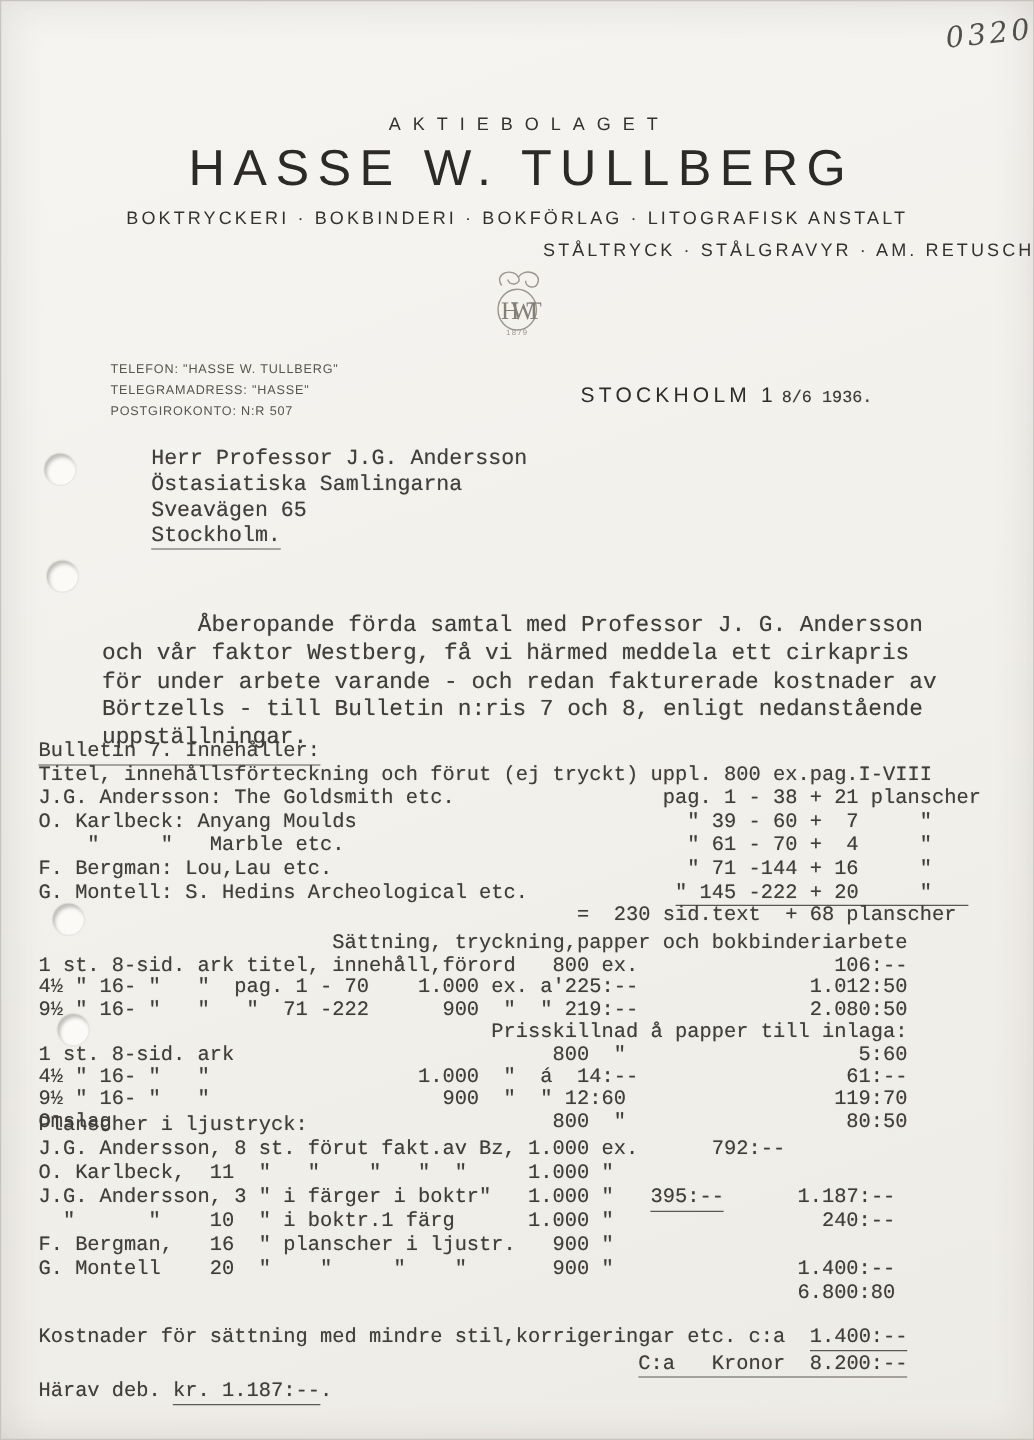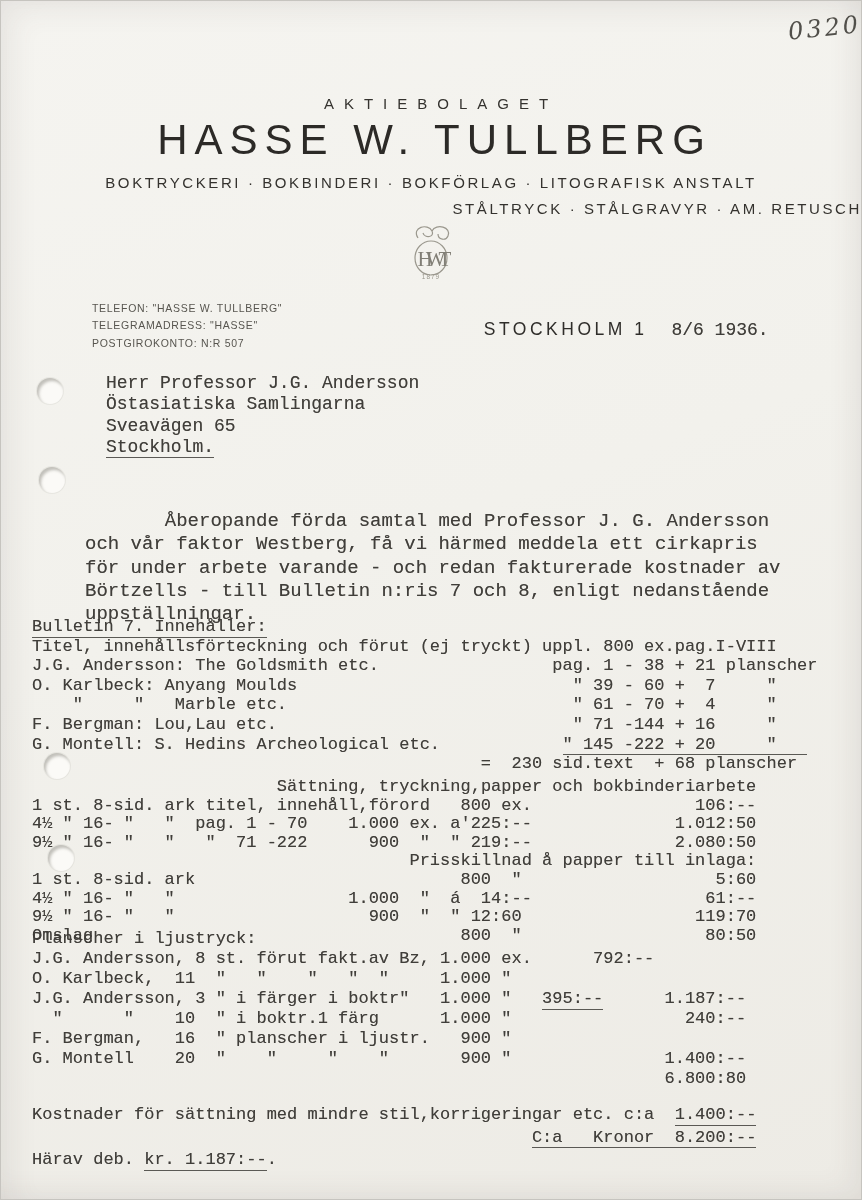--- a/index.html
+++ b/index.html
@@ -42,32 +42,32 @@
   
   .contact{
     position:absolute;left:92px;top:300px;
     font-size:10.5px;letter-spacing:.7px;color:#57554f;
   }
   .contact .tl{line-height:17.4px;white-space:pre;}
   
   .dateline{position:absolute;left:466px;top:301px;white-space:pre;}
   .dateline .city{font-size:17.5px;letter-spacing:3.5px;color:#2f2d2a;}
   .dateline .date{
-    font-family:"Liberation Mono",monospace;font-size:18px;color:#3f3d39;
-    margin-left:24px;text-shadow:0 0 .6px rgba(60,58,52,.55);
+    font-family:"Liberation Mono",monospace;font-size:14px;color:#3f3d39;
+    margin-left:4px;text-shadow:0 0 .6px rgba(60,58,52,.55);
   }
   
   .type{
     position:absolute;color:#403e3a;font-family:"Liberation Mono",monospace;
     text-shadow:0 0 .6px rgba(60,58,52,.5);
   }
   .type .tl{white-space:pre;}
   .u{border-bottom:1.6px solid rgba(64,62,58,.85);padding-bottom:.5px;}
   #recipient{left:106px;top:373px;font-size:18px;}
-  #recipient .tl{line-height:21.3px;}
+  #recipient .tl{line-height:21.3px;margin-left:20px;}
   #body-par{left:85px;top:510px;font-size:19px;}
   #body-par .tl{line-height:23.3px;}
   #sec-bulletin{left:32px;top:617px;font-size:17px;}
   #sec-bulletin .tl{line-height:19.6px;}
   #sec-setting{left:32px;top:778px;font-size:17px;text-align:right;}
   #sec-setting .tl{line-height:18.6px;}
   #sec-planscher{left:32px;top:929px;font-size:17px;}
   #sec-planscher .tl{line-height:20px;}
   #sec-totals{left:32px;top:1104px;font-size:17px;}
   #sec-totals .tl{line-height:22.5px;}

